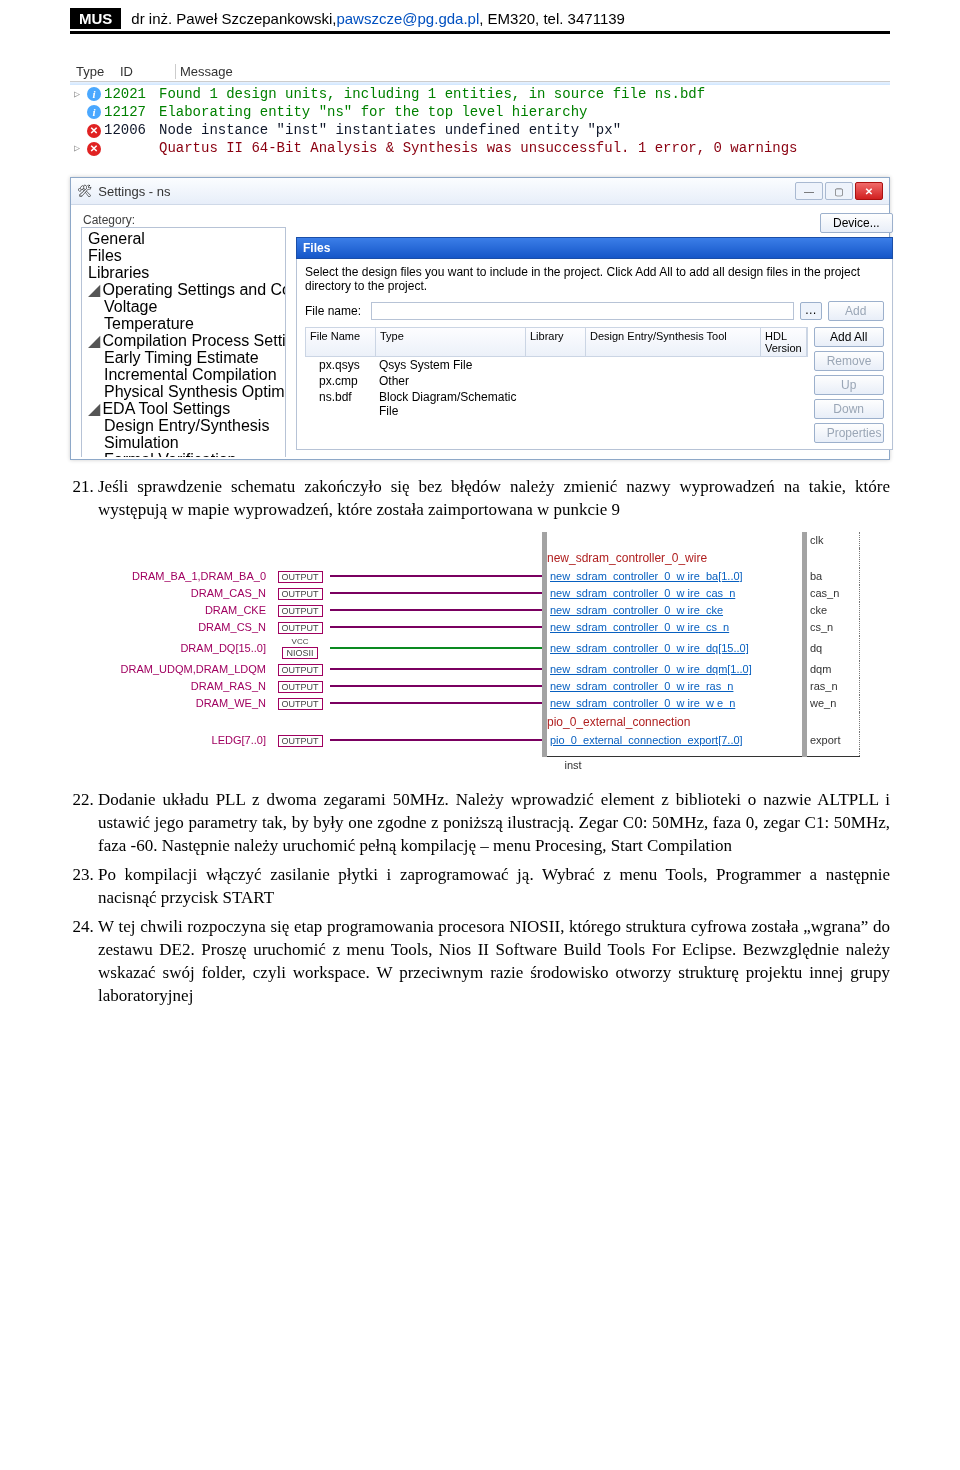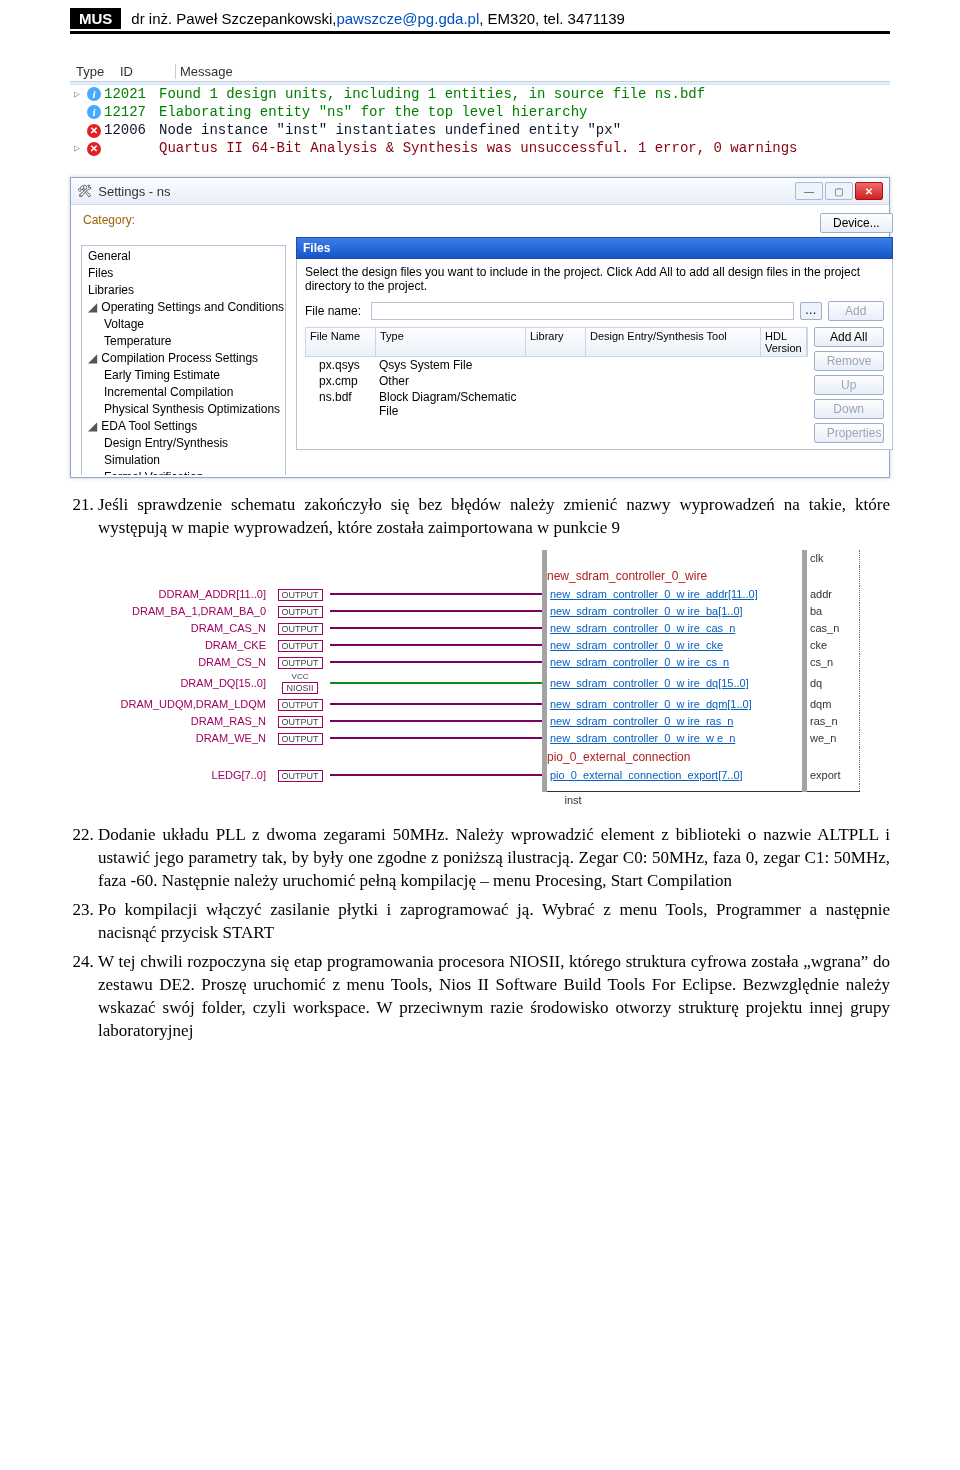--- a/index.html
+++ b/index.html
@@ -33,22 +33,22 @@
 
   p.body { font-size:17px; text-align:justify; margin:14px 0; line-height:1.3; }
 
   .win7 { border:1px solid #8ea8c8; background:#f3f7fd; font-family: "Segoe UI", Arial, sans-serif; font-size:12px; margin:8px 0 16px 0; box-shadow:0 0 4px rgba(0,0,0,.2); }
   .win7-title { display:flex; align-items:center; padding:4px 6px; background:linear-gradient(#fbfdff,#e7eef9); border-bottom:1px solid #cfd9e8;}
   .win7-title .t { flex:1; font-size:13px; color:#333; }
   .win7-title .wbtn { width:28px; height:18px; border:1px solid #a9b9d1; background:#eef3fb; margin-left:2px; border-radius:2px; display:flex; align-items:center; justify-content:center; font-size:10px; color:#555;}
   .win7-title .close { background:linear-gradient(#f06a6a,#d12020); color:#fff; border-color:#a11; font-weight:bold;}
   .win7-body { display:flex; background:#fff; padding:8px 10px 2px 10px; gap:10px;}
   .cat-col { width:205px; }
-  .cat-label { font-size:12px; margin:0 0 18px 2px; color:#a16207;}
-  .cat-list { border:1px solid #b7c3d6; border-bottom:none; height:230px; overflow:hidden; background:#fff; font-size:12px; line-height:17px; padding-top:2px;}
+  .cat-label { font-size:12px; margin:0 0 0 2px; color:#404040;}
+  .cat-list { border:1px solid #b7c3d6; border-bottom:none; height:230px; overflow:hidden; background:#fff; font-size:16px; line-height:17px; padding-top:2px;}
   .cat-item { padding:0 4px 0 14px; white-space:nowrap; }
   .cat-item.root { padding-left:6px; }
   .cat-item.l1 { padding-left:6px; }
   .cat-item.l2 { padding-left:22px; }
   .cat-arrow { display:inline-block; width:10px; color:#555; }
   .right-col { flex:1; display:flex; flex-direction:column; }
   .dev-row { text-align:right; margin-bottom:4px; }
   .btn { display:inline-block; border:1px solid #9cb0cc; background:linear-gradient(#fefefe,#e8eef8); padding:2px 12px; border-radius:2px; font-size:12px; min-width:56px; text-align:center; }
   .files-hdr { background:linear-gradient(#3b7ee8,#1556c8); color:#fff; padding:3px 6px; font-weight:bold; font-size:12px; border:1px solid #1a4ea8;}
   .files-pane { border:1px solid #b7c3d6; border-top:none; padding:6px 8px; font-size:12px; background:#fff;}
@@ -237,29 +237,20 @@
         <td class="vline rbord rlab" style="width:55px;">clk</td>
       </tr>
       <tr>
         <td colspan="3"></td>
         <td class="vline shead">new_sdram_controller_0_wire</td>
         <td class="vline rbord"></td>
       </tr>
       </tbody>
         <tbody id="schemrows">
           <tr>
-            <td class="pin">DDRAM_ADDR[11..0]</td>
-            <td class="otcol"><span class="otag">OUTPUT</span></td>
-            <td class="wcell">
-              <div class="wire"></div>
-            </td>
-            <td class="vline"><span class="link">new_sdram_controller_0_w ire_addr[11..0]</span></td>
-            <td class="vline rbord rlab">addr</td>
-          </tr>
-          <tr>
             <td class="pin">DRAM_BA_1,DRAM_BA_0</td>
             <td class="otcol"><span class="otag">OUTPUT</span></td>
             <td class="wcell">
               <div class="wire"></div>
             </td>
             <td class="vline"><span class="link">new_sdram_controller_0_w ire_ba[1..0]</span></td>
             <td class="vline rbord rlab">ba</td>
           </tr>
           <tr>
             <td class="pin">DRAM_CAS_N</td>

